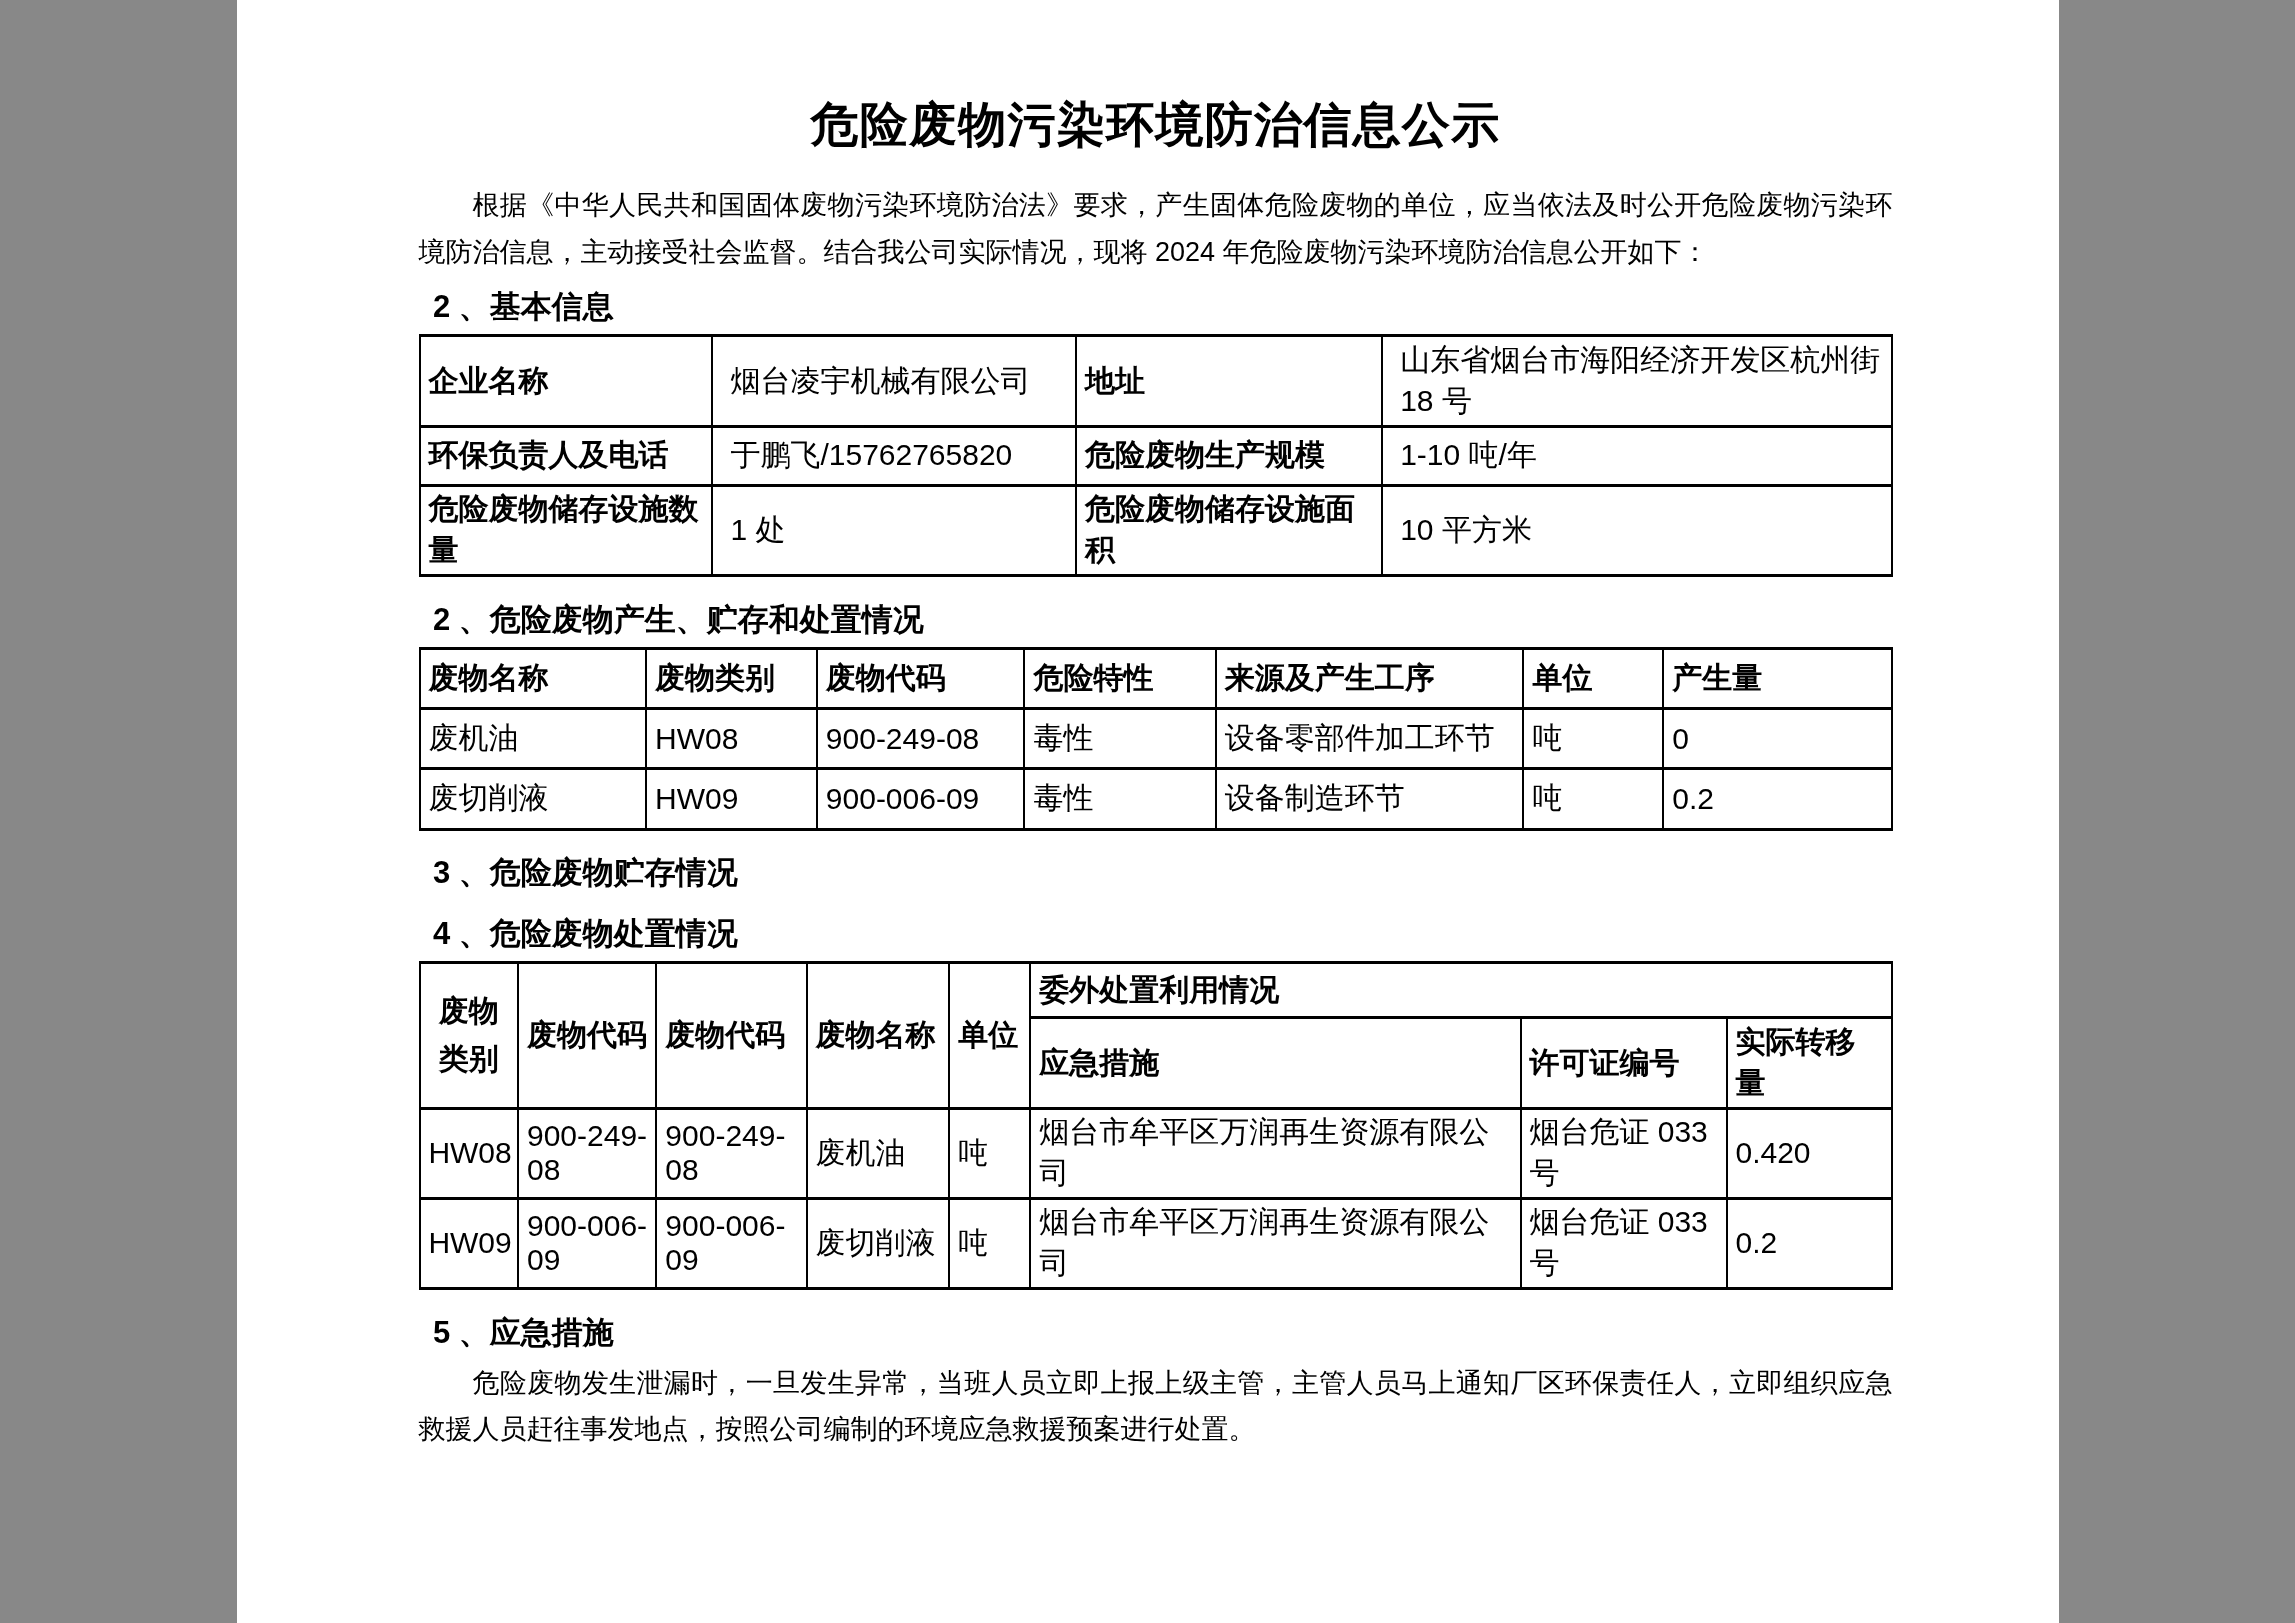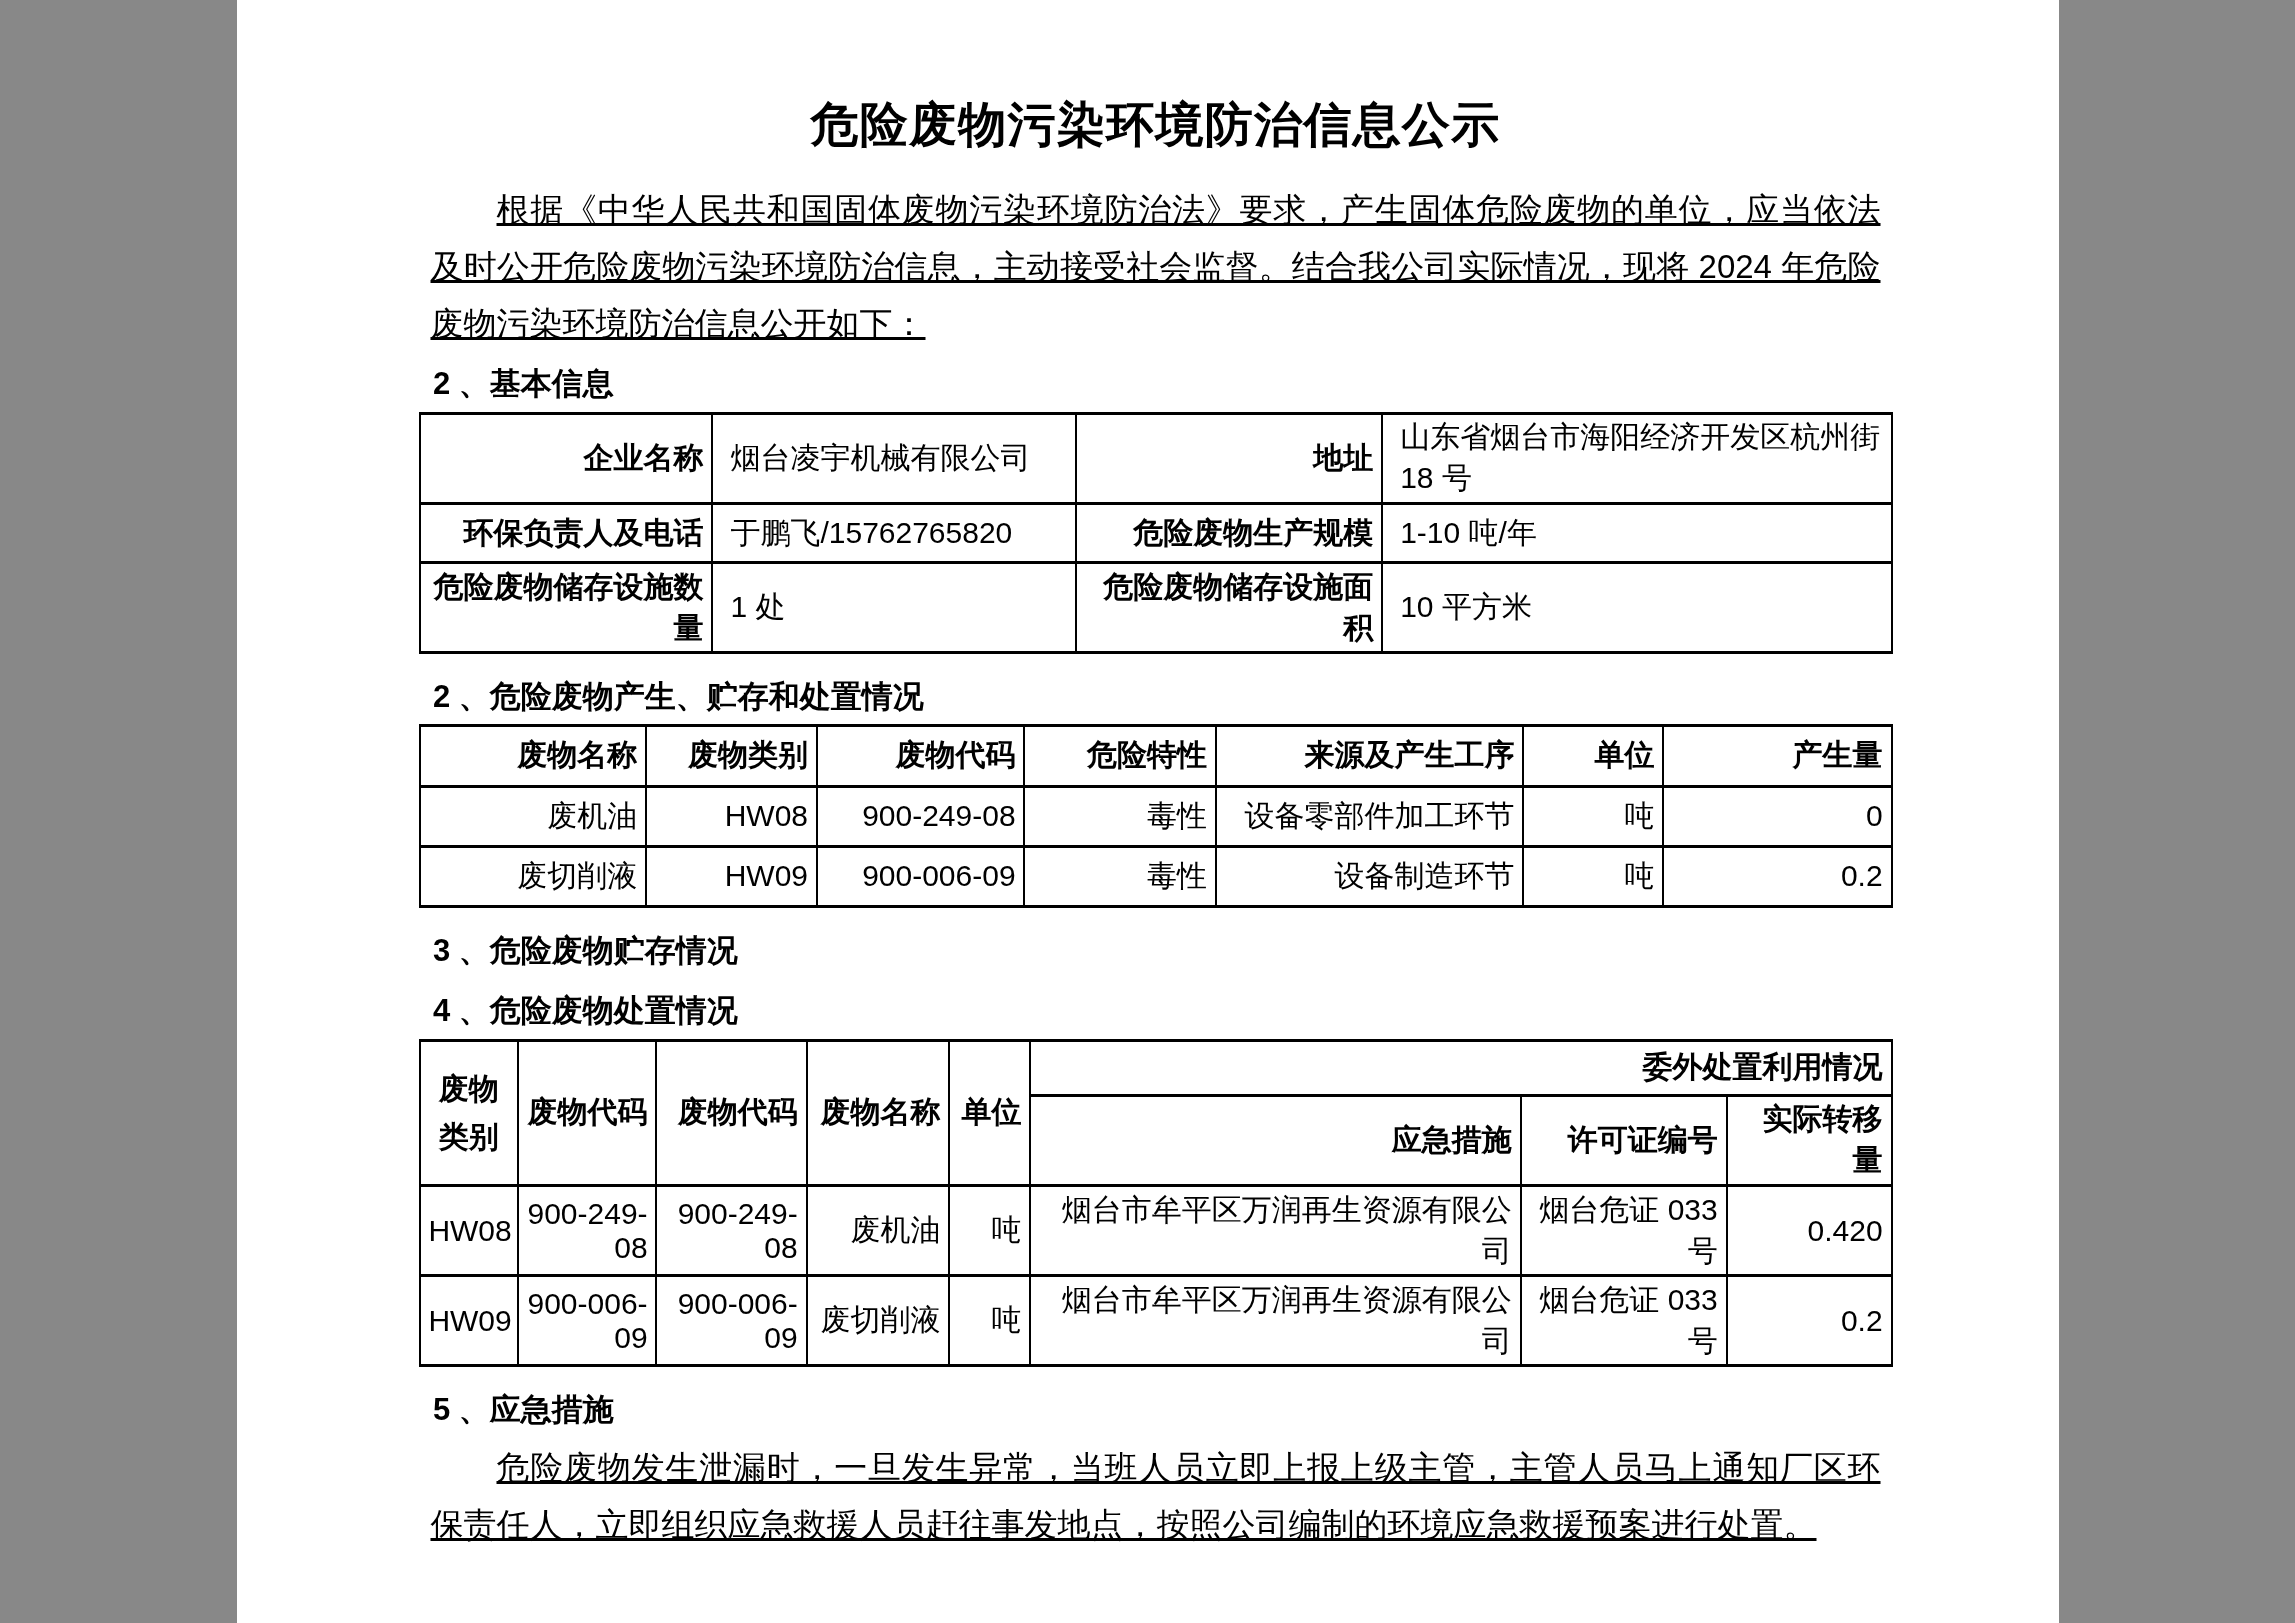--- a/index.html
+++ b/index.html
@@ -16,26 +16,25 @@
   }
   .doc-title {
     margin: 0 0 30px 0;
     text-align: center;
     font-size: 48px;
     font-weight: 700;
     line-height: 1.15;
     letter-spacing: 1.3px;
   }
   .para {
-    margin: 12px;
-    font-size: 33px;
+    margin: 0;
+    font-size: 27px;
     line-height: 1.72;
     text-align: justify;
     text-indent: 2em;
-    text-decoration: underline;
   }
   .intro { margin-bottom: 9.2px; }
   .sec-heading {
     margin: 23.6px 0 9.2px 0;
     padding-left: 14.4px;
     font-size: 31px;
     font-weight: 700;
     line-height: 1.2;
   }
   .sec-heading.first { margin-top: 13px; }
@@ -43,21 +42,21 @@
     width: 100%;
     border-collapse: collapse;
     table-layout: fixed;
     border: 2.6px solid #000;
     margin-top: 3.9px;
   }
   .tbl td {
     border: 2px solid #000;
     border-top-width: 3.9px;
     border-bottom-width: 3.9px;
-    text-align: right;
+    text-align: left;
     vertical-align: middle;
     font-size: 30px;
     padding: 2.6px 7.9px;
     overflow: hidden;
   }
   .tbl .hdr { font-weight: 700; }
   .tbl .left { text-align: left; padding-left: 17px; }
   .t1 td { height: 51px; }
   .t2 td { height: 52px; }
   .t4 tr.head td { height: 47px; }

